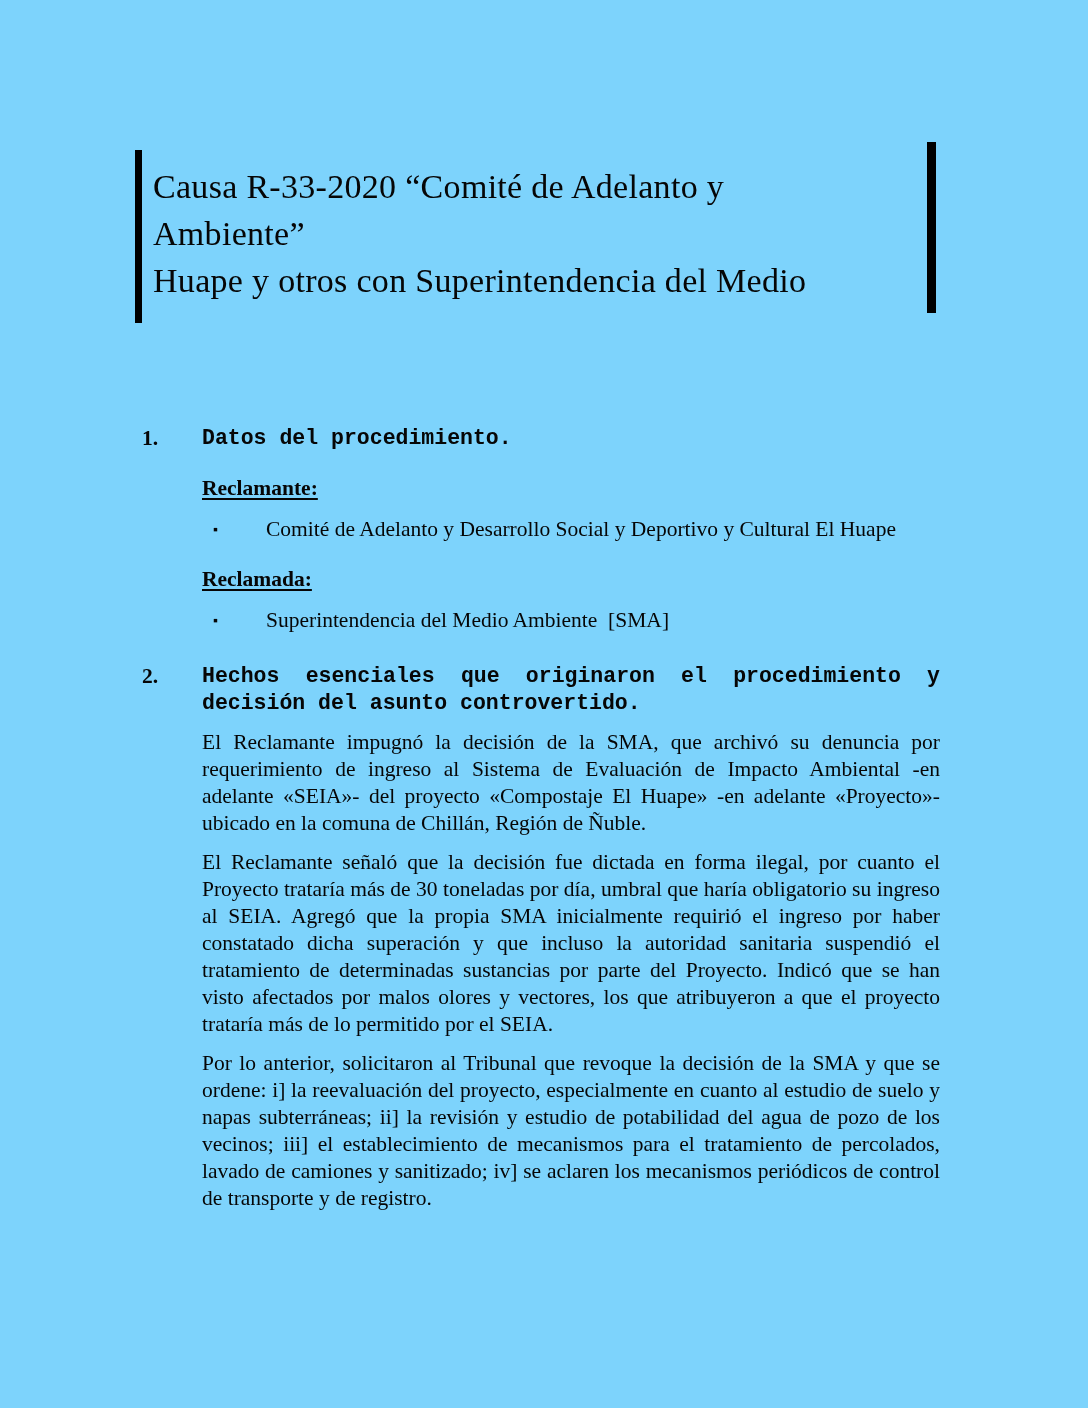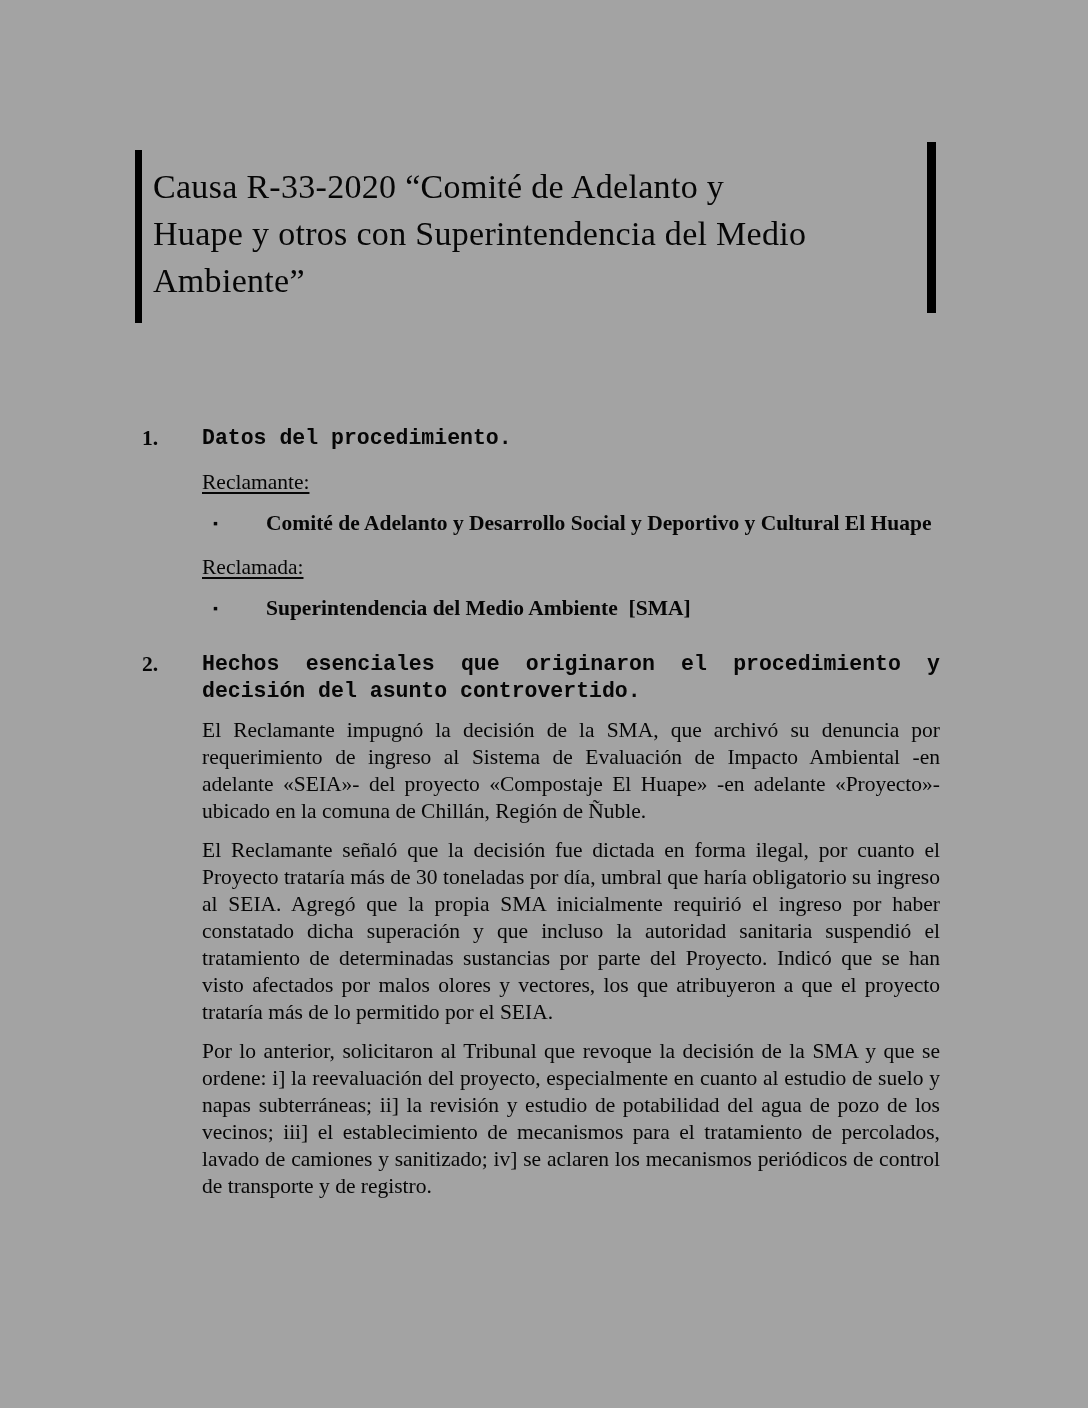--- a/index.html
+++ b/index.html
@@ -4,21 +4,21 @@
 <style>
   html, body {
     margin: 0;
     padding: 0;
     background: #ffffff;
   }
   .page {
     position: relative;
     width: 1088px;
     height: 1408px;
-    background: #a3a3a3;
+    background: #7dd3fc;
     color: #060606;
     font-family: "Liberation Serif", serif;
     overflow: hidden;
   }
   .accent-bar {
     position: absolute;
     background: #000000;
   }
   .bar-left  { left: 135px; top: 150px; width: 7px;  height: 173px; }
   .bar-right { left: 927px; top: 142px; width: 9px;  height: 171px; }
@@ -56,53 +56,54 @@
   .section-heading .htext {
     flex: 1;
     text-align: justify;
     font-family: Liberation Mono, monospace;
   }
   .s2 { margin-top: 29px; }
 
   .indent { margin-left: 60px; }
 
   .sublabel {
-    margin-top: 17px;
+    margin-top: 23px;
     text-decoration: underline;
     text-underline-offset: 3px;
+    font-weight: bold;
   }
   .bullet-row {
     display: flex;
     margin-top: 14px;
   }
   .bullet-glyph {
     flex: 0 0 53px;
     padding-left: 11px;
     font-size: 14px;
     line-height: 27px;
   }
-  .bullet-text { flex: 1; font-weight: bold; }
+  .bullet-text { flex: 1; }
 
   .para {
     margin: 12px 0 0 0;
     text-align: justify;
   }
 </style>
 </head>
 <body>
 
 <div class="page">
 
   <div class="accent-bar bar-left"></div>
   <div class="accent-bar bar-right"></div>
 
   <h1 class="title">
     <span class="title-line">Causa R-33-2020 “Comité de Adelanto y</span>
+    <span class="title-line">Ambiente”</span>
     <span class="title-line">Huape y otros con Superintendencia del Medio</span>
-    <span class="title-line">Ambiente”</span>
   </h1>
 
   <div class="content">
 
     <div class="section-heading">
       <span class="num">1.</span>
       <span class="htext">Datos del procedimiento.</span>
     </div>
 
     <div class="indent">

